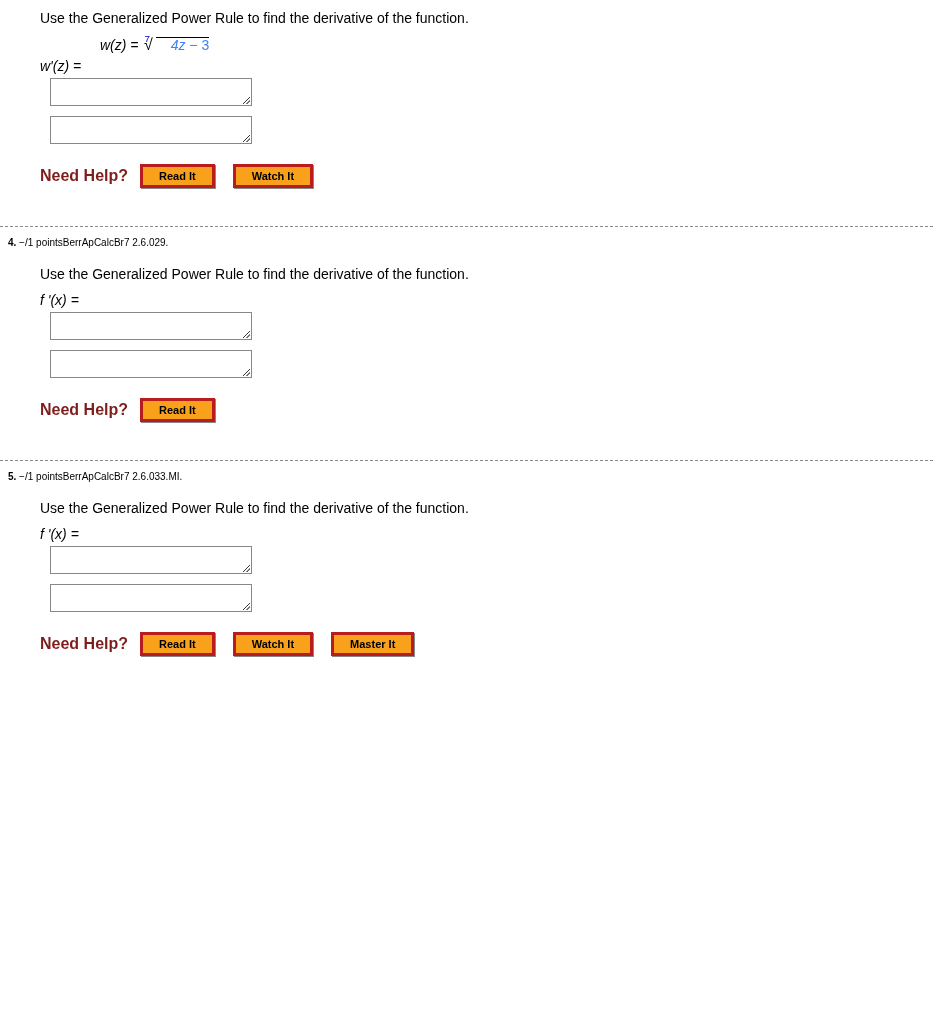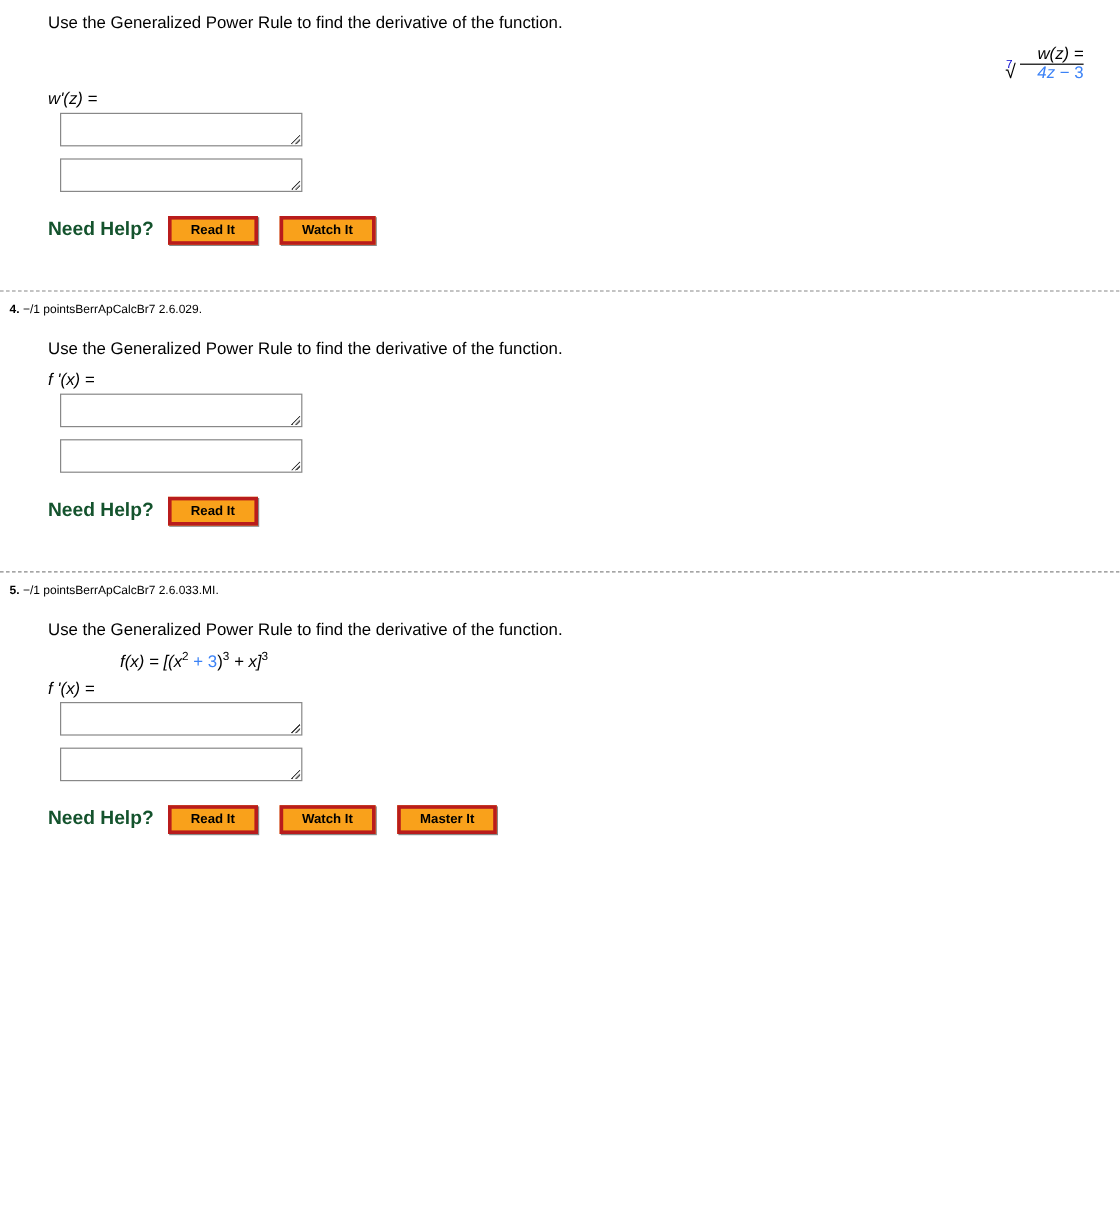--- a/index.html
+++ b/index.html
@@ -39,21 +39,21 @@
     overflow: hidden;
     display: block;
   }
   .answer-box-wrap { margin-left: 0; }
   .help-row {
     display: flex;
     align-items: center;
     margin-top: 20px;
   }
   .need-help {
-    color: #14532d;
+    color: #7f1d1d;
     font-weight: bold;
     font-size: 16px;
     margin-right: 12px;
   }
   .help-btn {
     display: inline-block;
     background: #f9a11b;
     border: 3px solid #b91c1c;
     padding: 3px 16px;
     margin-right: 18px;
@@ -72,22 +72,21 @@
     font-size: 10px;
     margin-bottom: 8px;
   }
   .q-header b { font-weight: bold; }
   .blue { color: #3b82f6; }
   .ital { font-style: italic; }
   sup { font-size: 0.7em; vertical-align: super; }
   
   .math-row {
     display: flex;
-    align-items: flex-end;
-    flex-direction: column;
+    align-items: center;
   }
   .root {
     display: inline-flex;
     align-items: flex-end;
   }
   .root .deg {
     font-size: 0.7em;
     color: #0000cd;
     transform: translate(6px, -10px);
   }
@@ -201,23 +200,20 @@
   </div>
 </div>
 
 <div class="divider"></div>
 
 <div class="q-header">
   <b>5.</b><span> −/1 points</span><span>BerrApCalcBr7 2.6.033.MI.</span>
 </div>
 <div class="section">
   <p class="instruction">Use the Generalized Power Rule to find the derivative of the function.</p>
-  <div class="func-line compact">
-    <span class="ital">f(x) = [(x</span><sup>2</sup><span class="blue"> + 3</span><span>)</span><sup>3</sup><span class="ital"> + x]</span><sup>3</sup>
-  </div>
   <div class="deriv-label">f '(x) =</div>
   <div class="answer-box-wrap">
     <div class="answer-box">
         <div class="resize-handle">
           <svg width="10" height="10">
             <line x1="2" y1="9" x2="9" y2="2" stroke="#888"></line>
             <line x1="5" y1="9" x2="9" y2="5" stroke="#888"></line>
           </svg>
         </div>
       </div>

